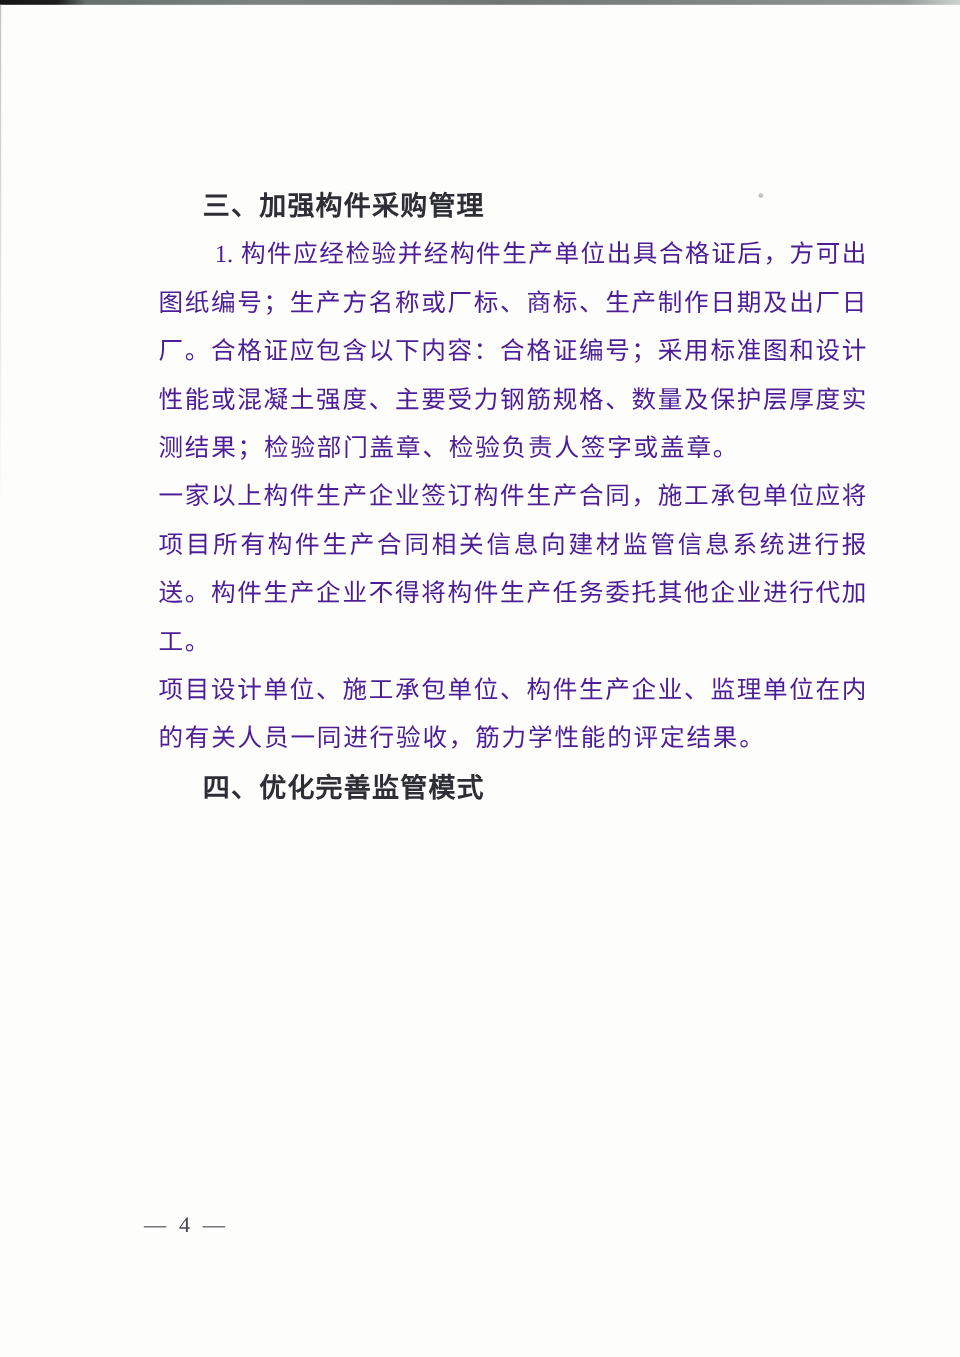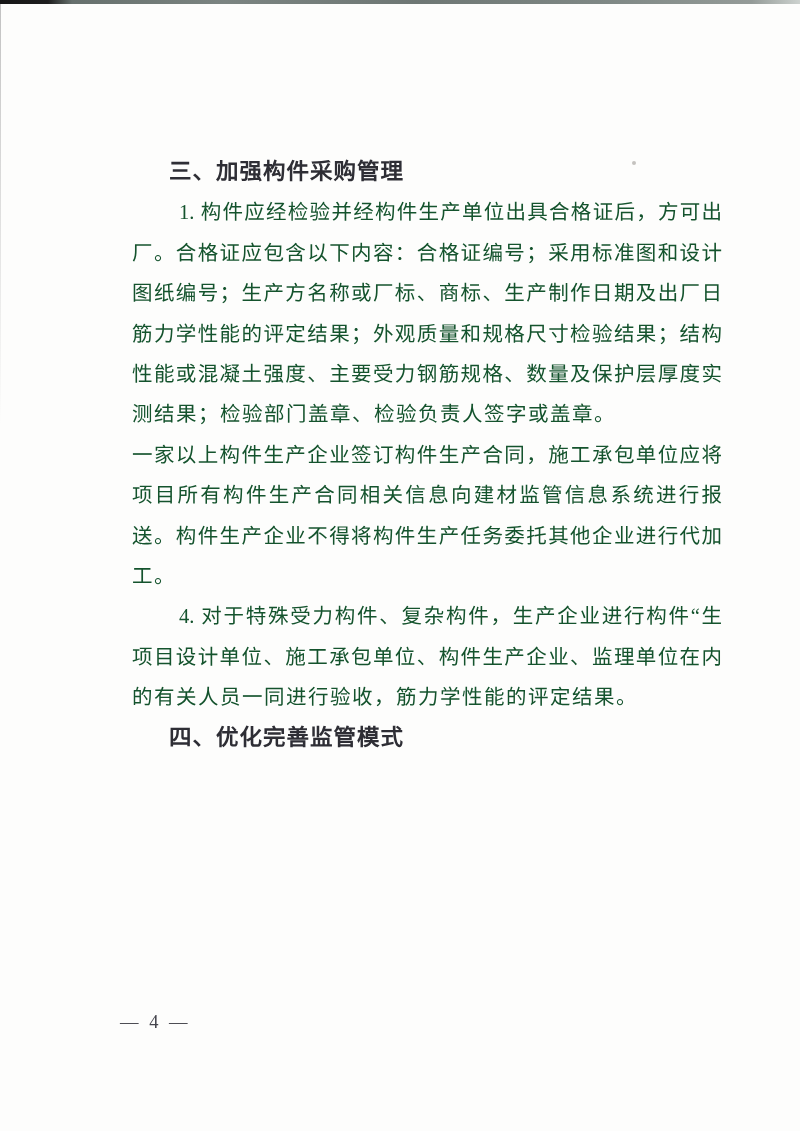--- a/index.html
+++ b/index.html
@@ -53,21 +53,21 @@
     font-size: 22.5px;
     line-height: 40.4px;
     color: #2e2e35;
     text-indent: 37px;
     letter-spacing: 1px;
   }
   .para { margin: 0; }
   .line {
     font-size: 20.5px;
     line-height: 40.4px;
-    color: #14532d;
+    color: #4c1d95;
     text-align: justify;
     text-align-last: justify;
     text-justify: inter-character;
   }
   .line.first { text-indent: 47px; }
   .line.last  { text-align-last: left; letter-spacing: 1.5px; }
   .footer {
     position: absolute;
     left: 120px;
     top: 1008px;
@@ -85,37 +85,35 @@
   <div class="scan-edge-top"></div>
   <div class="scan-edge-left"></div>
   <div class="scan-speck"></div>
 
   <div class="content">
 
     <h2 class="heading">三、加强构件采购管理</h2>
 
     <div class="para">
       <div class="line first">1. 构件应经检验并经构件生产单位出具合格证后，方可出</div>
+      <div class="line">图纸编号；生产方名称或厂标、商标、生产制作日期及出厂日</div>
       <div class="line">厂。合格证应包含以下内容：合格证编号；采用标准图和设计</div>
-      <div class="line">图纸编号；生产方名称或厂标、商标、生产制作日期及出厂日</div>
-      <div class="line">筋力学性能的评定结果；外观质量和规格尺寸检验结果；结构</div>
       <div class="line">性能或混凝土强度、主要受力钢筋规格、数量及保护层厚度实</div>
       <div class="line last">测结果；检验部门盖章、检验负责人签字或盖章。</div>
     </div>
 
 
     <div class="para">
       <div class="line">一家以上构件生产企业签订构件生产合同，施工承包单位应将</div>
       <div class="line">项目所有构件生产合同相关信息向建材监管信息系统进行报</div>
       <div class="line">送。构件生产企业不得将构件生产任务委托其他企业进行代加</div>
       <div class="line last">工。</div>
     </div>
 
     <div class="para">
-      <div class="line first">4. 对于特殊受力构件、复杂构件，生产企业进行构件“生</div>
       <div class="line">项目设计单位、施工承包单位、构件生产企业、监理单位在内</div>
       <div class="line last">的有关人员一同进行验收，筋力学性能的评定结果。</div>
     </div>
 
     <h2 class="heading">四、优化完善监管模式</h2>
 
   </div>
 
   <div class="footer">— 4 —</div>
 

